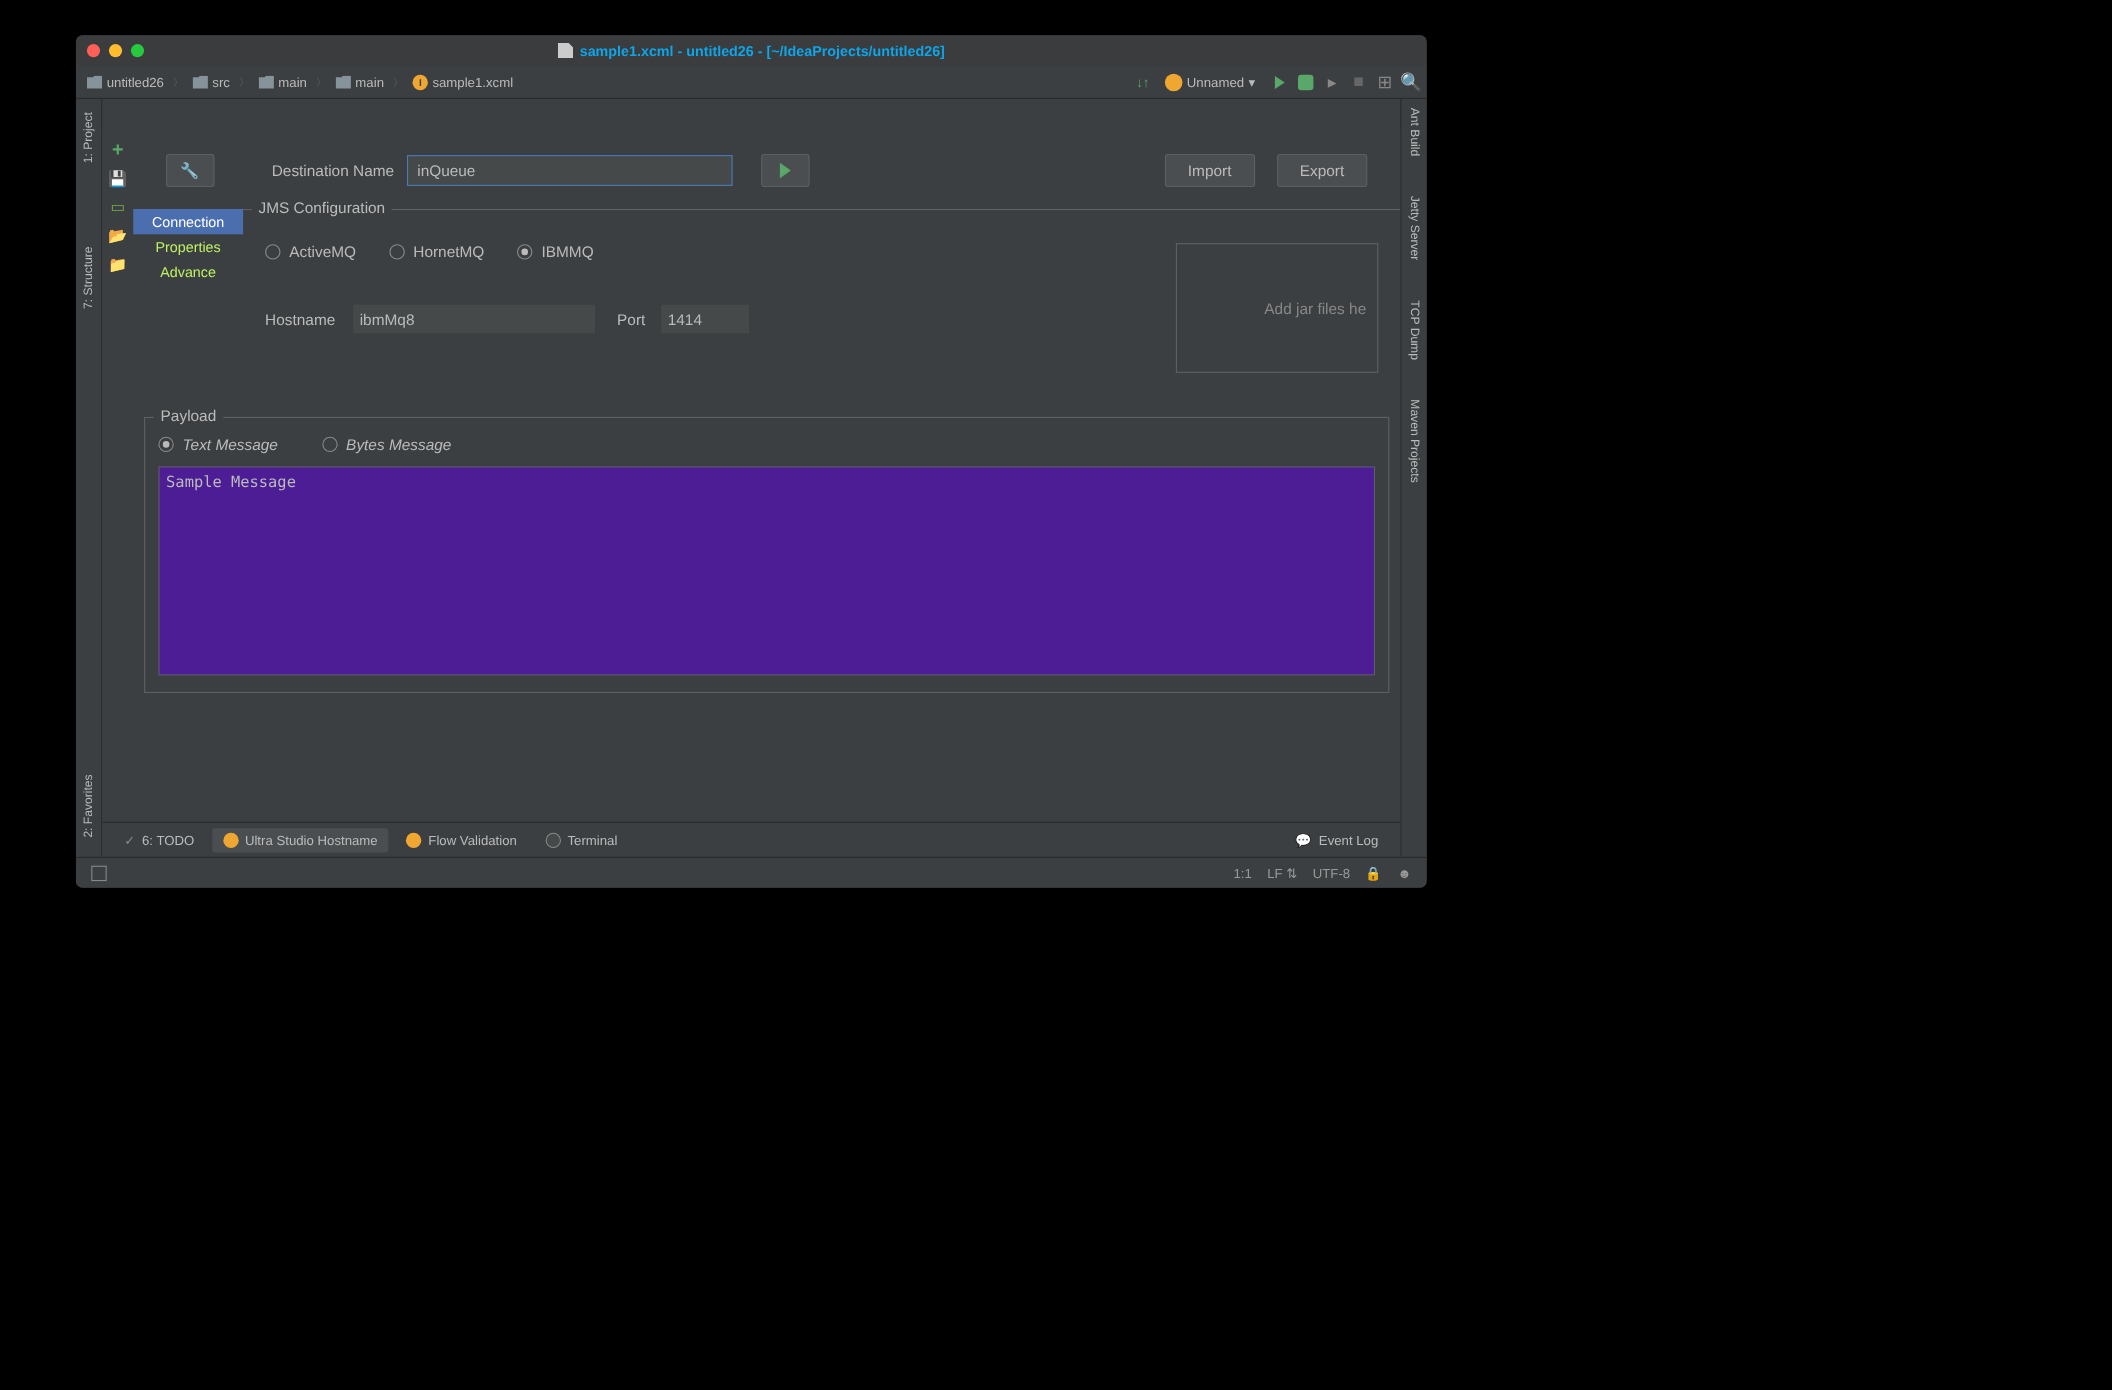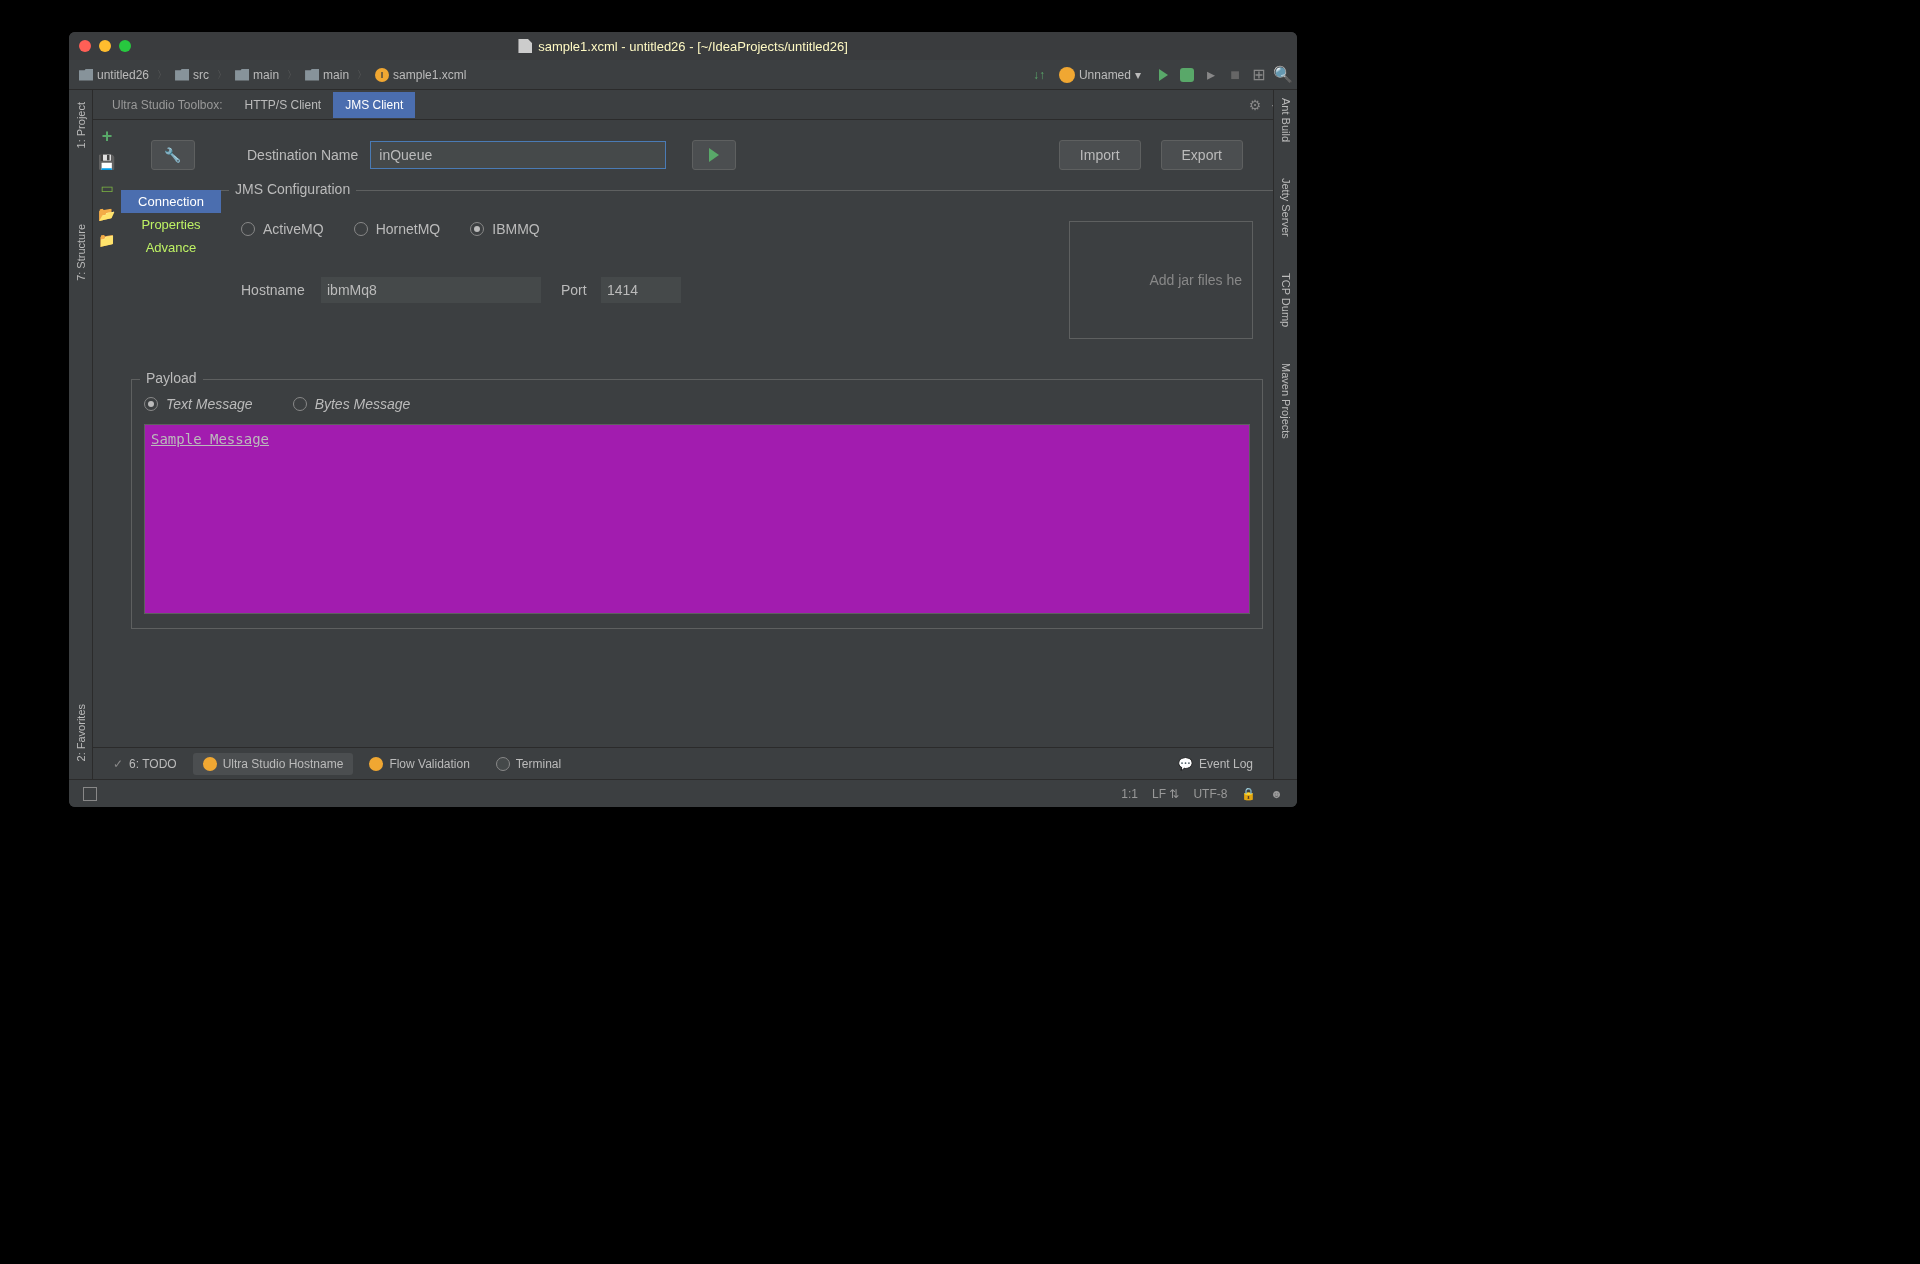--- a/index.html
+++ b/index.html
@@ -4,21 +4,21 @@
 <style>
 * { margin:0; padding:0; box-sizing:border-box; font-family:-apple-system,BlinkMacSystemFont,"Segoe UI",sans-serif; }
 body { background:#000; width:1920px; height:1264px; position:relative; }
 .window { position:absolute; left:69px; top:32px; width:1228px; height:775px; background:#3c3f41; border-radius:6px; overflow:hidden; box-shadow:0 10px 40px rgba(0,0,0,0.5); }
 .titlebar { height:28px; background:#3a3c3e; display:flex; align-items:center; position:relative; }
 .traffic-lights { display:flex; gap:8px; padding-left:10px; }
 .light { width:12px; height:12px; border-radius:50%; }
 .light.red { background:#ff5f56; }
 .light.yellow { background:#ffbd2e; }
 .light.green { background:#27c93f; }
-.title-text { position:absolute; left:50%; transform:translateX(-50%); color:#fef9c3; font-size:13px; display:flex; align-items:center; gap:6px; }
+.title-text { position:absolute; left:50%; transform:translateX(-50%); color:#0ea5e9; font-size:13px; display:flex; align-items:center; gap:6px;font-weight:bold; }
 .file-icon-small { width:14px; height:14px; background:#ccc; clip-path:polygon(0 0,70% 0,100% 30%,100% 100%,0 100%); }
 .navbar { height:30px; background:#3c3f41; display:flex; align-items:center; padding:0 6px; border-bottom:1px solid #2b2b2b; }
 .breadcrumb { display:flex; align-items:center; gap:4px; color:#bbb; font-size:12px; }
 .bc-item { display:flex; align-items:center; gap:4px; padding:2px 4px; }
 .folder-ico { width:14px; height:12px; background:#87939a; clip-path:polygon(0 15%,40% 15%,50% 0,100% 0,100% 100%,0 100%); }
 .sample-ico { width:14px; height:14px; background:#f0a732; border-radius:50%; display:flex; align-items:center; justify-content:center; font-size:9px; font-weight:bold; color:#3c3f41; }
 .chev { color:#666; font-size:10px; }
 .nav-right { margin-left:auto; display:flex; align-items:center; gap:8px; }
 .run-config { display:flex; align-items:center; gap:4px; color:#bbb; font-size:12px; padding:2px 6px; }
 .cfg-ico { width:16px; height:16px; background:#f0a732; border-radius:50%; }
@@ -63,21 +63,21 @@
 .field-group { display:flex; align-items:center; gap:0; }
 .field-label { color:#bbb; font-size:14px; min-width:80px; }
 .field-label.wide { min-width:120px; }
 .field-input { height:26px; background:#45494a; border:none; color:#bbb; font-size:14px; padding:0 6px; width:220px; }
 .field-input.narrow { width:80px; }
 .jar-panel { width:184px; border:1px solid #5e6060; margin-left:20px; padding:10px; color:#888; font-size:14px; display:flex; align-items:center; justify-content:flex-end; }
 .payload-section { margin-top:20px; padding:0 10px; }
 .payload-fieldset { border:1px solid #5e6060; position:relative; padding:16px 12px 10px; }
 .payload-label { position:absolute; top:-10px; left:8px; background:#3c3f41; padding:0 6px; color:#bbb; font-size:14px; }
 .payload-radios { display:flex; gap:40px; margin-bottom:12px;font-style:italic; }
-.payload-text { width:100%; height:190px; background:#a21caf; border:1px solid #5e6060; color:#bbb; font-family:monospace; font-size:14px; padding:6px; resize:none; outline:none;text-decoration:underline; }
+.payload-text { width:100%; height:190px; background:#4c1d95; border:1px solid #5e6060; color:#bbb; font-family:monospace; font-size:14px; padding:6px; resize:none; outline:none; }
 .bottom-bar { position:absolute; left:24px; right:24px; bottom:28px; height:32px; background:#3c3f41; border-top:1px solid #2b2b2b; display:flex; align-items:center; gap:6px; padding:0 10px; }
 .bb-item { display:flex; align-items:center; gap:6px; color:#bbb; font-size:12px; padding:4px 10px; border-radius:3px; cursor:pointer; }
 .bb-item.active { background:#4b4e50; }
 .bb-ico { width:14px; height:14px; background:#f0a732; border-radius:50%; }
 .bb-ico.term { background:#45494a; border:1px solid #888; }
 .bb-right { margin-left:auto; }
 .status-bar { position:absolute; left:0; right:0; bottom:0; height:28px; background:#3c3f41; border-top:1px solid #2b2b2b; display:flex; align-items:center; justify-content:flex-end; gap:14px; padding:0 14px; color:#999; font-size:12px; }
 .sq-ico { width:14px; height:14px; border:1px solid #888; }
 .spacer { flex:1; }
 .updown { color:#59a869; font-size:12px; }
@@ -138,29 +138,20 @@
       <span class="nav-ico">
           <span class="bug-ico"></span>
         </span>
       <span class="nav-ico" style="color:#888">▸</span>
       <span class="nav-ico" style="color:#666">■</span>
       <span class="nav-ico" style="color:#888">⊞</span>
       <span class="nav-ico" style="color:#888">🔍</span>
     </div>
   </div>
 
-  <div class="toolbar2">
-    <span class="toolbox-label">Ultra Studio Toolbox:</span>
-    <span class="tab2">HTTP/S Client</span>
-    <span class="tab2 active">JMS Client</span>
-    <div class="tb-right">
-      <span class="gear-ico">⚙</span>
-      <span class="gear-ico">⇥</span>
-    </div>
-  </div>
 
   <div class="left-rail">
     <div class="side-tab">
         <span>1: Project</span>
       </div>
     <div style="height:60px"></div>
     <div class="side-tab">
         <span>7: Structure</span>
       </div>
     <div style="flex:1"></div>

